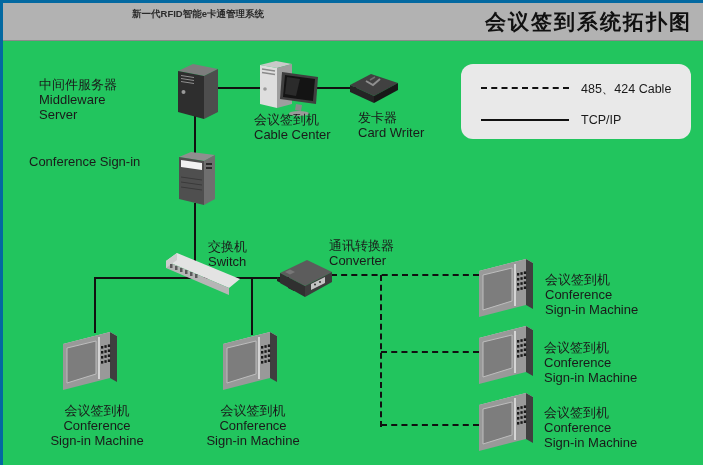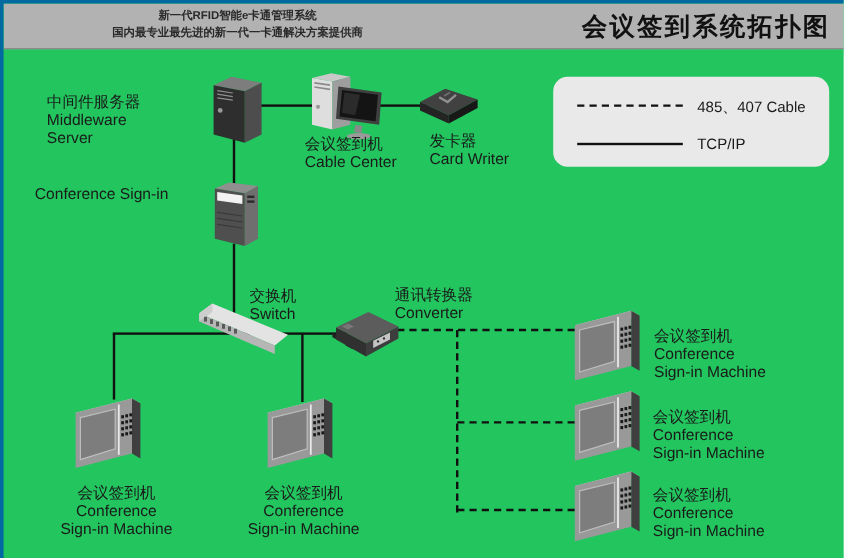--- a/index.html
+++ b/index.html
@@ -34,41 +34,40 @@
   .legend-lbl { position:absolute; z-index:3; font-size:12.5px; }
 </style>
 </head>
 <body>
 
 <div class="frame">
 
   <div class="topbar">
     <div class="tagline">
       <div>新一代RFID智能e卡通管理系统</div>
-      <div>国内最专业最先进的新一代一卡通解决方案提供商</div>
     </div>
     <div class="title">会议签到系统拓扑图</div>
   </div>
 
   <div class="line" style="left:205px;top:84px;width:55px;height:2px;"></div>
   <div class="line" style="left:298px;top:84px;width:55px;height:2px;"></div>
   <div class="line" style="left:191px;top:110px;width:2px;height:42px;"></div>
   <div class="line" style="left:191px;top:200px;width:2px;height:62px;"></div>
   <div class="line" style="left:91px;top:274px;width:195px;height:2px;"></div>
   <div class="line" style="left:91px;top:275px;width:2px;height:55px;"></div>
   <div class="line" style="left:248px;top:275px;width:2px;height:57px;"></div>
 
   <div class="dash-h" style="left:328px;top:271px;width:148px;"></div>
   <div class="dash-v" style="left:377px;top:272px;height:152px;"></div>
   <div class="dash-h" style="left:378px;top:348px;width:98px;"></div>
   <div class="dash-h" style="left:378px;top:421px;width:98px;"></div>
 
   <div class="legend-box"></div>
   <div class="dash-h" style="left:478px;top:84px;width:88px;z-index:2;"></div>
-  <div class="legend-lbl" style="left:578px;top:78px;">485、407 Cable</div>
+  <div class="legend-lbl" style="left:578px;top:78px;">485、424 Cable</div>
   <div class="line" style="left:478px;top:116px;width:88px;height:2px;z-index:2;"></div>
   <div class="legend-lbl" style="left:578px;top:110px;">TCP/IP</div>
 
   <svg class="icon" style="left:170px;top:57px;" width="50" height="60" viewBox="0 0 50 60">
     <polygon points="5,11 20,4 45,9 31,16" fill="#7d7d7d"></polygon>
     <polygon points="5,11 31,16 31,59 5,52" fill="#2e2e2e"></polygon>
     <polygon points="31,16 45,9 45,52 31,59" fill="#4d4d4d"></polygon>
     <line x1="8" y1="15.5" x2="21" y2="17.5" stroke="#8f8f8f" stroke-width="1"></line>
     <line x1="8" y1="18.5" x2="21" y2="20.5" stroke="#8f8f8f" stroke-width="1"></line>
     <line x1="8" y1="21.5" x2="21" y2="23.5" stroke="#8f8f8f" stroke-width="1"></line>

